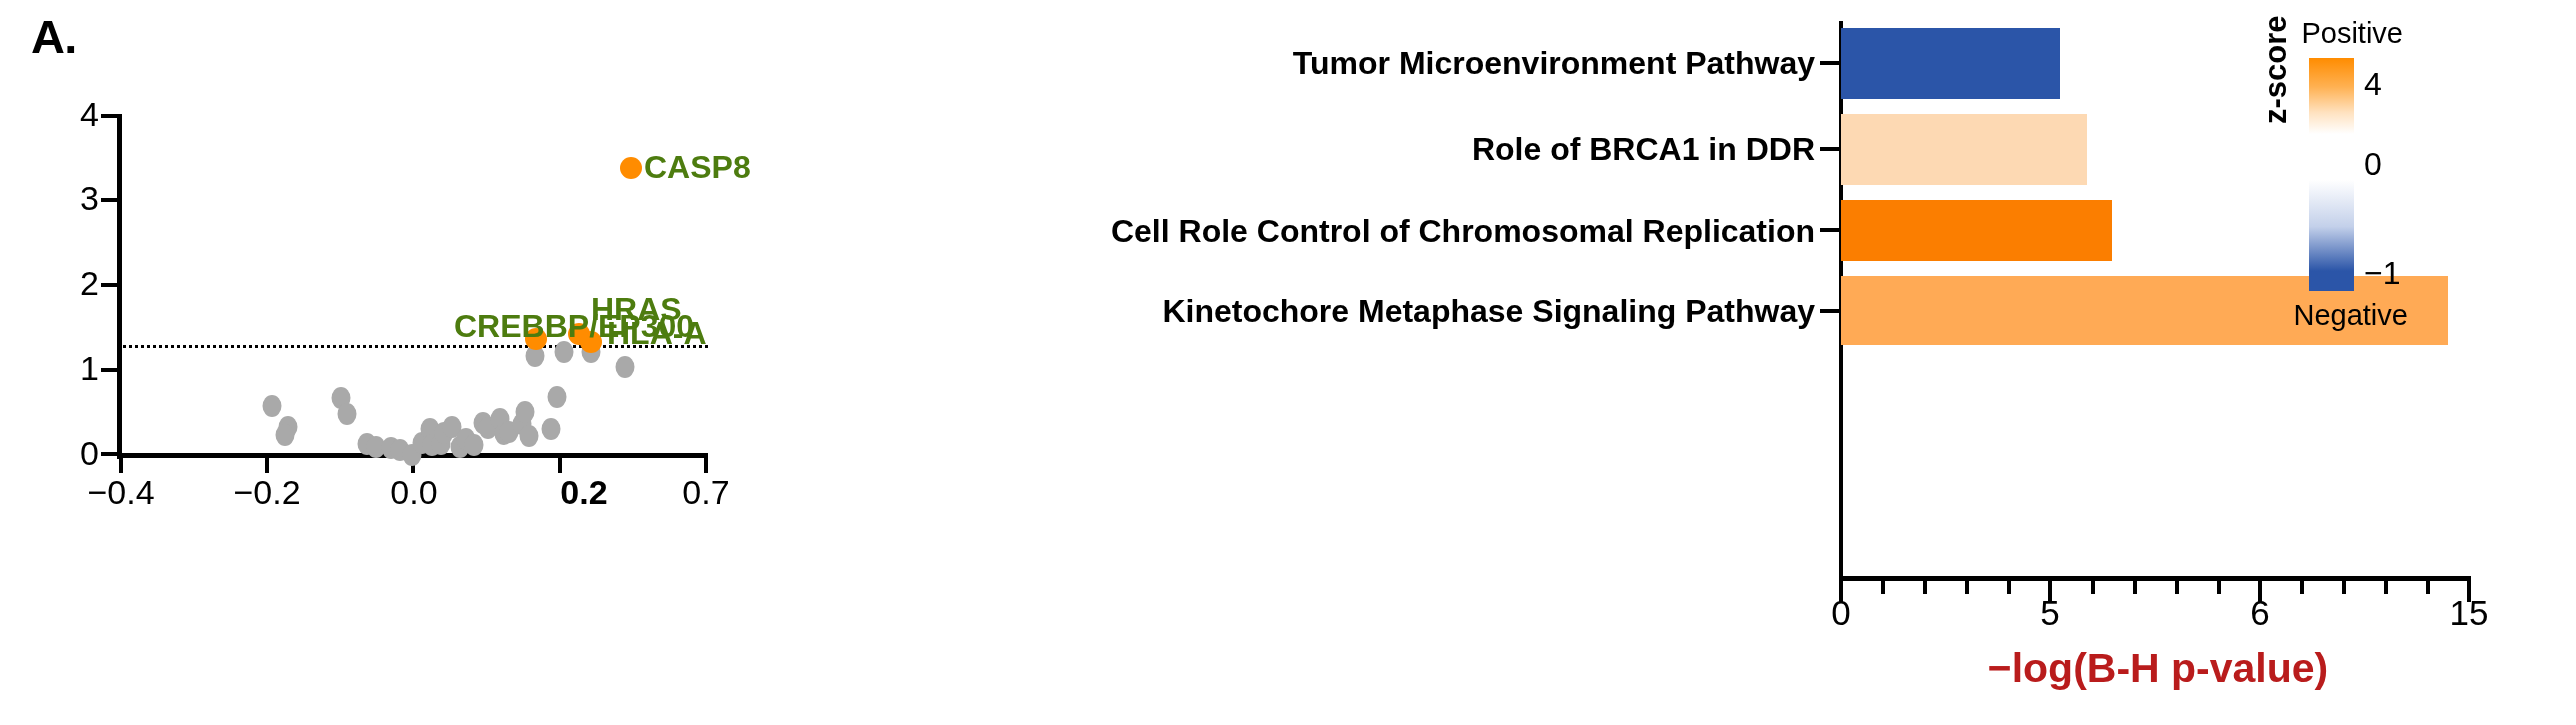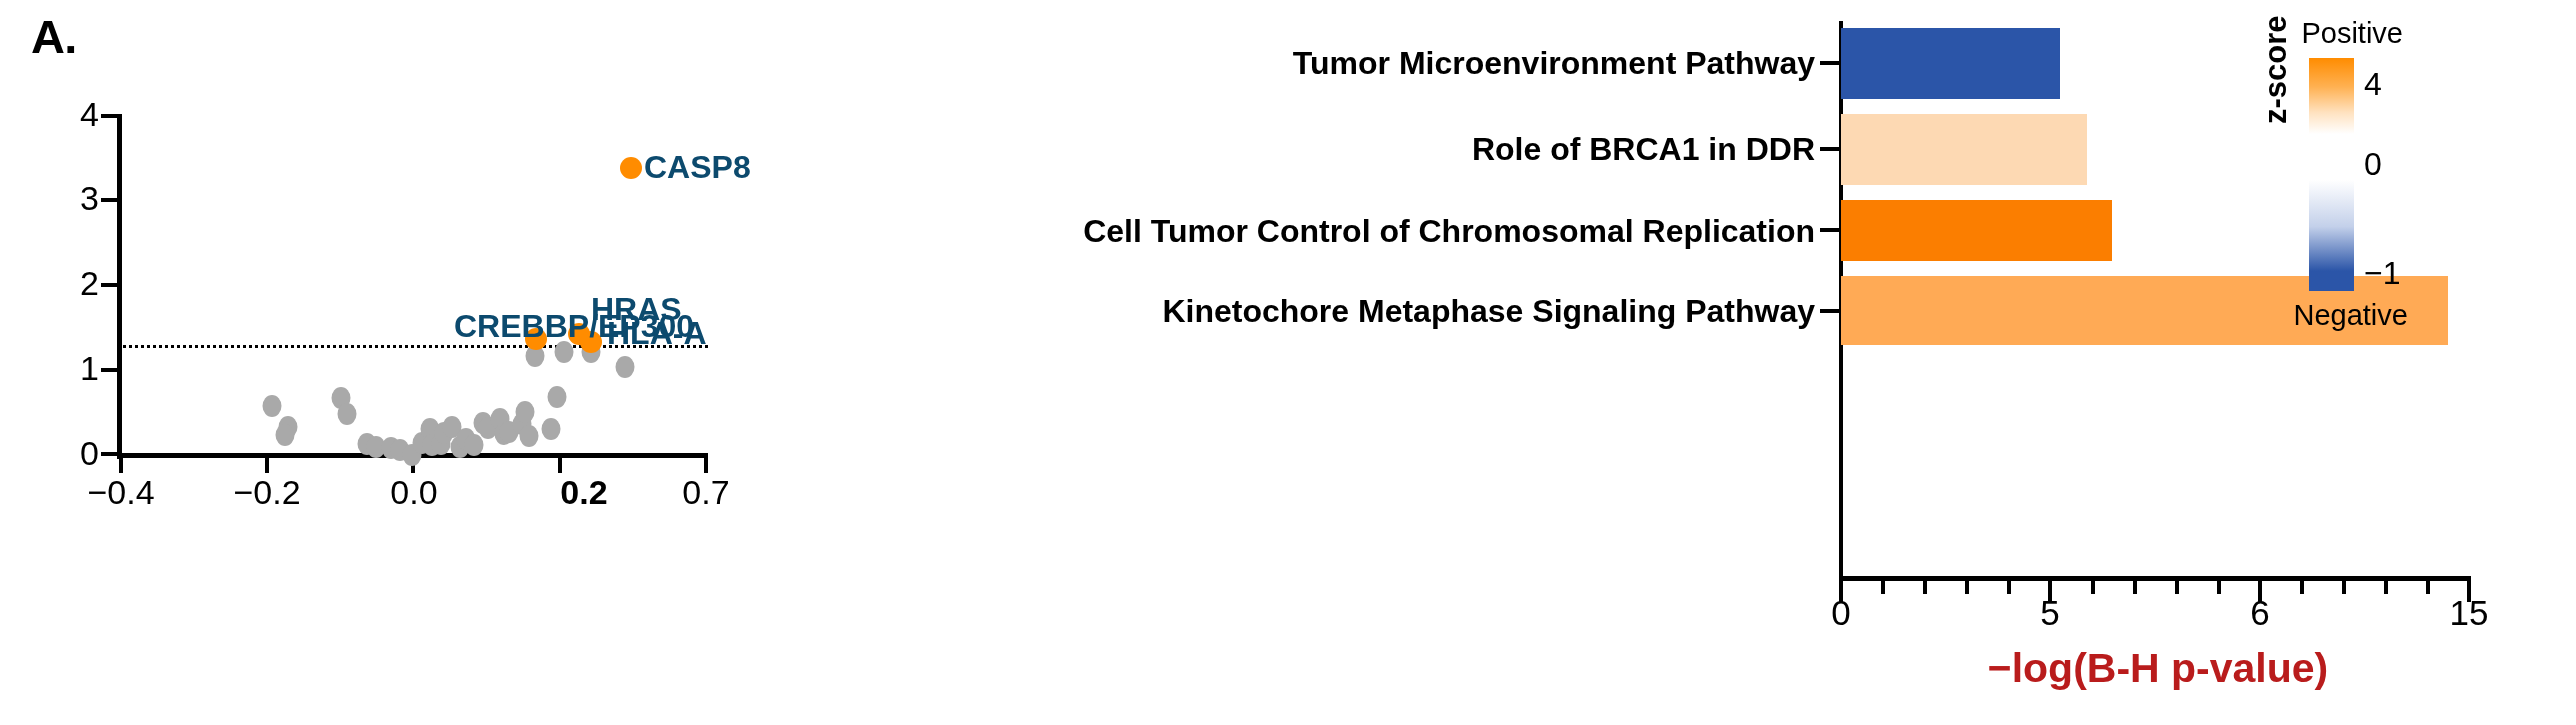--- a/index.html
+++ b/index.html
@@ -26,21 +26,21 @@
   #xlabel{position:absolute;left:88px;top:521px;width:660px;text-align:center;
           font-size:48px;font-weight:bold;color:#000;}
 
   #sig-line{position:absolute;left:117px;top:348px;width:591px;height:0;
             border-top:3.7px dotted #000;}
 
   .dot{position:absolute;border-radius:50%;transform:translate(-50%,-50%);}
   .dot.grey{background:#a9a9a9;width:19px;height:22px;}
   .dot.hit{background:#ff8c00;width:22px;height:22px;}
 
-  .gene-label{position:absolute;font-size:32px;font-weight:bold;color:#0c4a6e;white-space:nowrap;line-height:1;}
+  .gene-label{position:absolute;font-size:32px;font-weight:bold;color:#4d7c0f;white-space:nowrap;line-height:1;}
 
   
   #panel-b{position:absolute;left:887px;top:0;width:1637px;height:654px;}
   #bars-axis-v{position:absolute;left:952px;top:20.5px;width:4.4px;height:557px;background:#000;}
   #bars-axis-h{position:absolute;left:952px;top:576px;width:632px;height:5.1px;background:#000;}
 
   .bar{position:absolute;left:954px;}
   .bar-ytick{position:absolute;left:933px;width:19px;height:4.4px;background:#000;}
   .pathway-label{position:absolute;right:1637px;font-size:32px;font-weight:bold;color:#000;
                  white-space:nowrap;text-align:right;line-height:1;transform:translateY(-50%);}
@@ -162,21 +162,21 @@
         <div class="bar" style="top: 114px; height: 71px; width: 246px; background: rgb(253, 217, 179);"></div>
         <div class="bar-ytick" style="top: 147px;"></div>
         <div class="bar" style="top: 200px; height: 61px; width: 271px; background: rgb(251, 126, 0);"></div>
         <div class="bar-ytick" style="top: 228px;"></div>
         <div class="bar" style="top: 276px; height: 69px; width: 607px; background: rgb(255, 170, 85);"></div>
         <div class="bar-ytick" style="top: 309px;"></div>
       </div>
     <div id="bars-labels">
         <div class="pathway-label" style="top: 63px; right: 709px;">Tumor Microenvironment Pathway</div>
         <div class="pathway-label" style="top: 149px; right: 709px;">Role of BRCA1 in DDR</div>
-        <div class="pathway-label" style="top: 231px; right: 709px;">Cell Tumor Control of Chromosomal Replication</div>
+        <div class="pathway-label" style="top: 231px; right: 709px;">Cell Role Control of Chromosomal Replication</div>
         <div class="pathway-label" style="top: 311px; right: 709px;">Kinetochore Metaphase Signaling Pathway</div>
       </div>
     <div id="bars-xticks">
         <div class="bxtick major" style="left: 952px;"></div>
         <div class="bxtick-label" style="left: 954px;">0</div>
         <div class="bxtick" style="left: 994px;"></div>
         <div class="bxtick" style="left: 1036px;"></div>
         <div class="bxtick" style="left: 1078px;"></div>
         <div class="bxtick" style="left: 1120px;"></div>
         <div class="bxtick major" style="left: 1161px;"></div>

